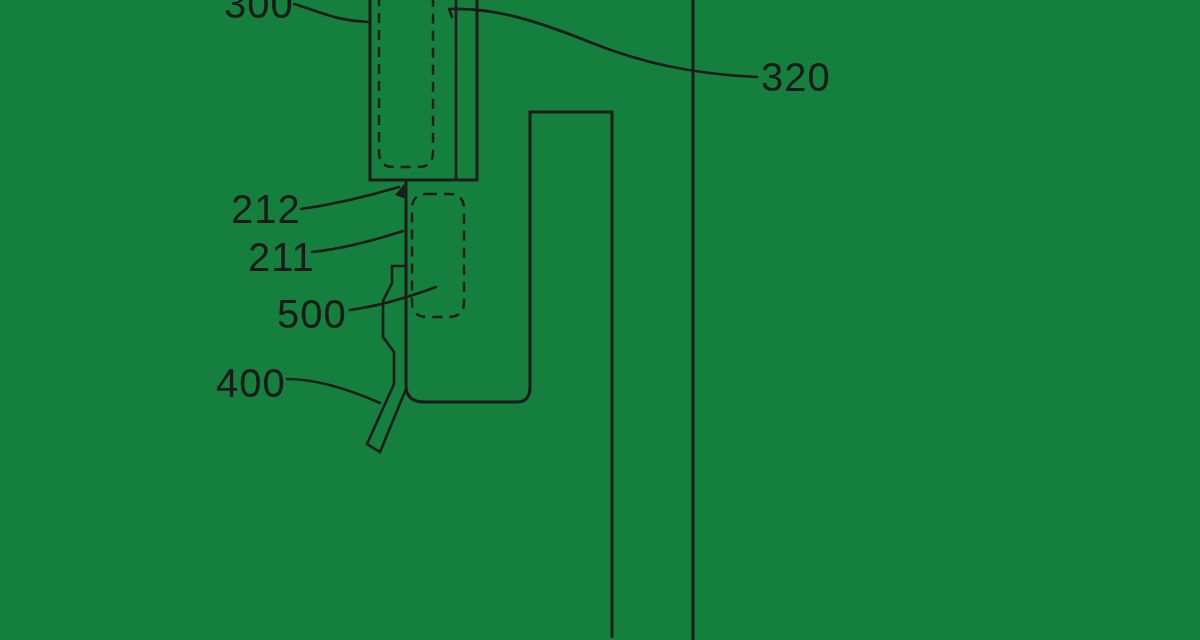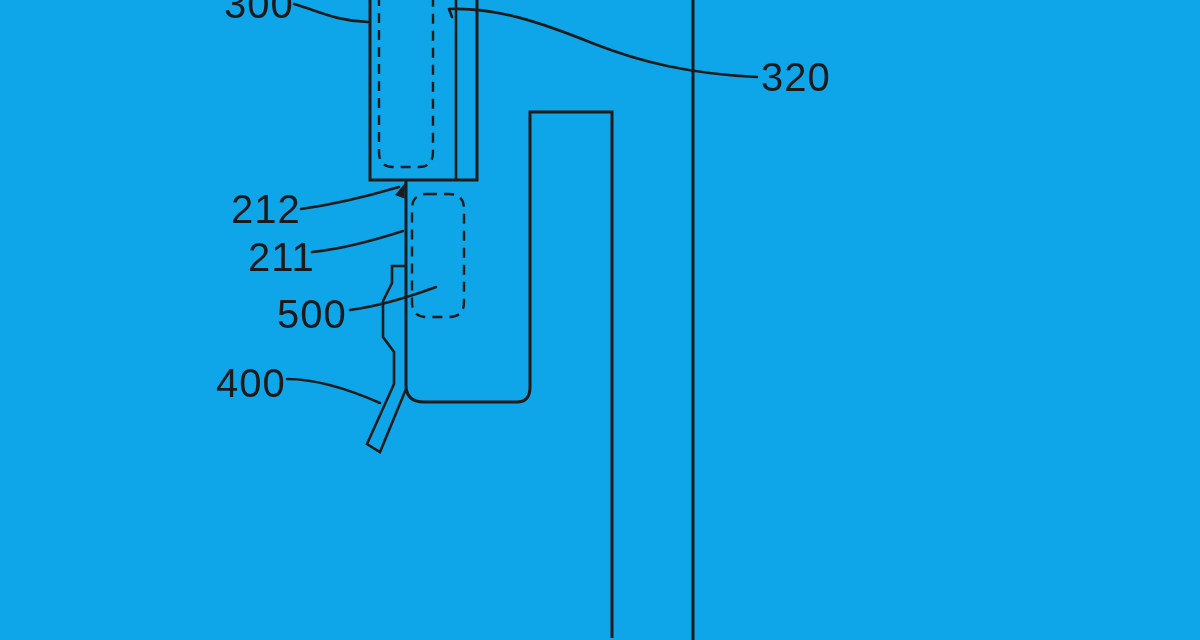--- a/index.html
+++ b/index.html
@@ -5,21 +5,21 @@
   html, body {
     margin: 0;
     padding: 0;
     background: #ffffff;
   }
   .figure-canvas {
     position: relative;
     width: 1200px;
     height: 640px;
     overflow: hidden;
-    background: #0ea5e9;
+    background: #15803d;
     font-family: "Liberation Sans", sans-serif;
   }
   svg {
     position: absolute;
     top: 0;
     left: 0;
     display: block;
   }
   .ink-stroke {
     fill: none;

